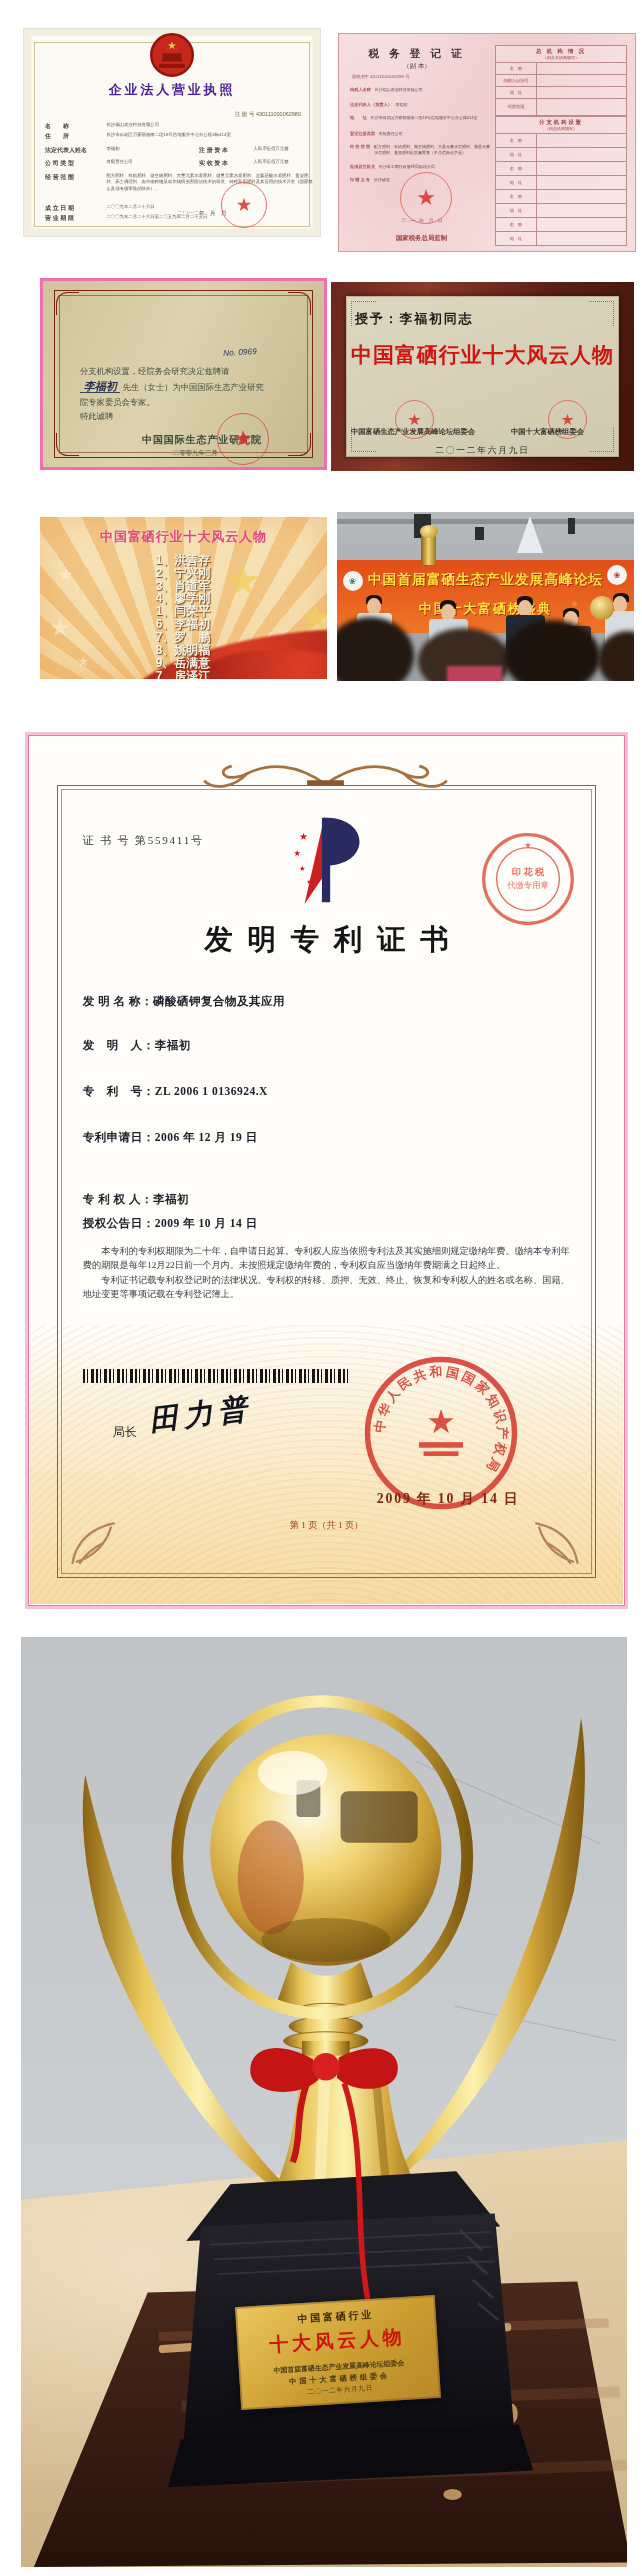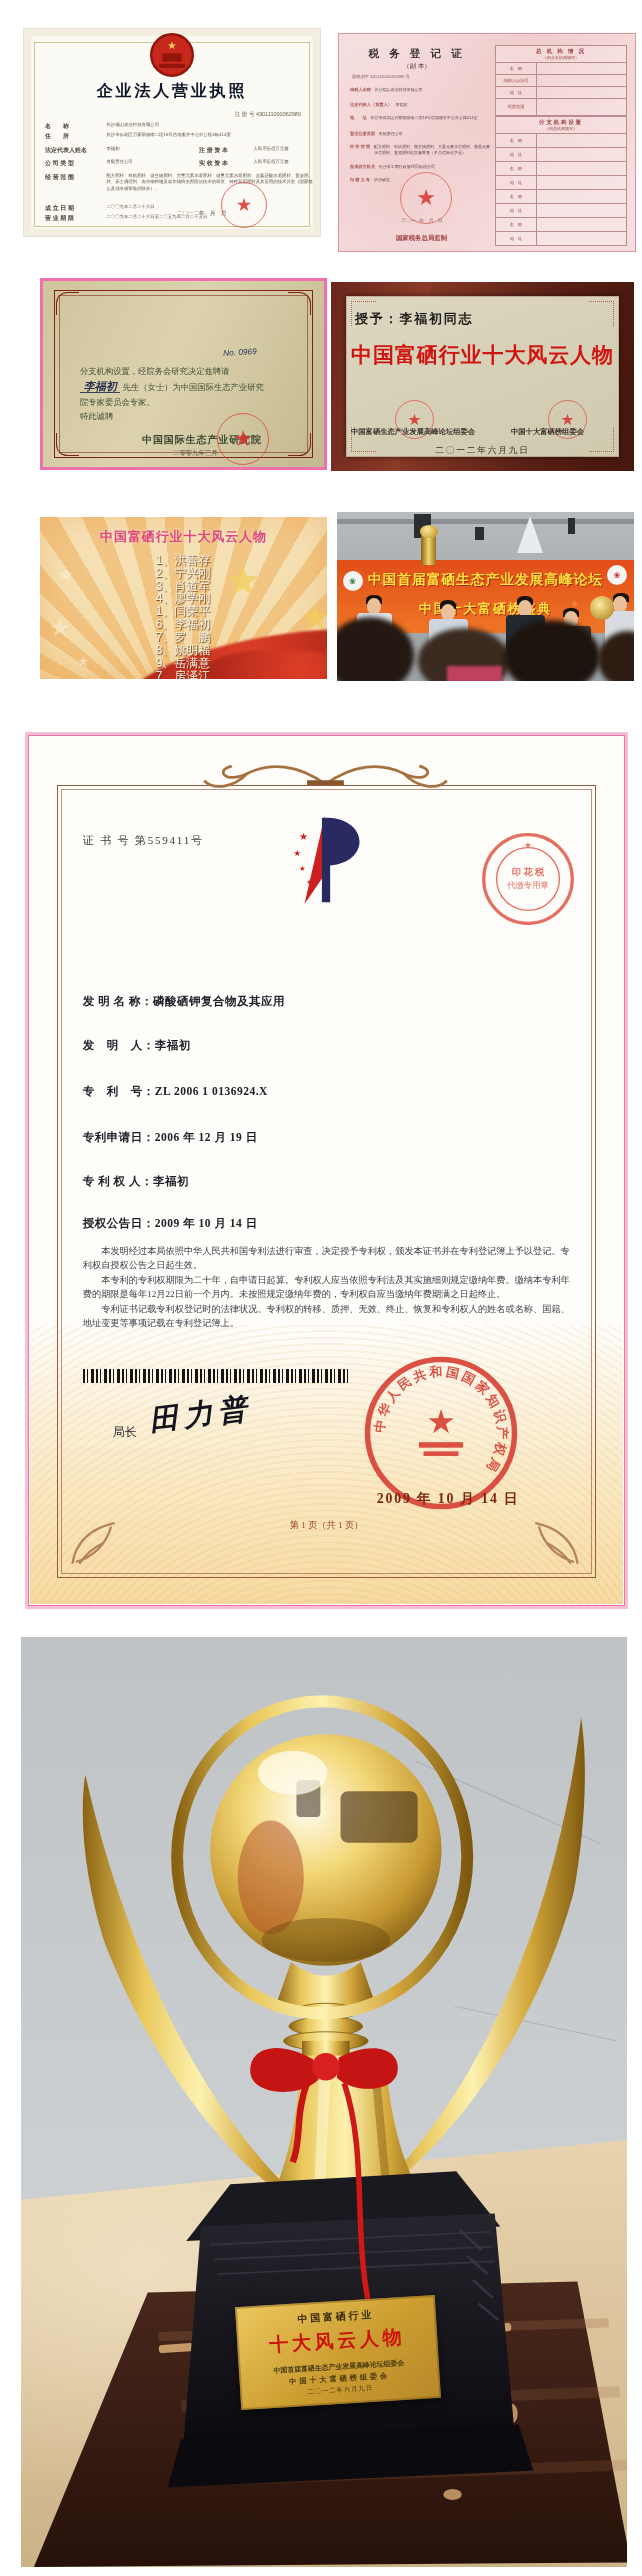--- a/index.html
+++ b/index.html
@@ -3,21 +3,21 @@
 <meta charset="utf-8">
 <style>
   html,body{margin:0;padding:0;background:#fff}
   .page{position:relative;width:643px;height:2576px;background:#fff;font-family:"Liberation Sans",sans-serif;overflow:hidden}
   .abs{position:absolute}
   .ph{position:absolute;overflow:hidden}
   .stamp{position:absolute;border-radius:50%;display:flex;align-items:center;justify-content:center;color:#d8342c;border:1.8px solid rgba(217,60,48,.85);opacity:.85}
   
   .lic{left:23px;top:27.6px;width:298px;height:209px;background:#fbfaf4;box-shadow:0 0 0 0.9px #e2e0d6 inset,0 0 0 8.3px rgba(214,200,156,.22) inset;color:#5a5240}
   .lic-frame{position:absolute;left:11px;top:14.7px;right:11px;bottom:9.2px;border:0.9px solid #cfc394}
-  .lic-title{position:absolute;left:0;top:53px;width:100%;text-align:center;font-size:16px;font-weight:bold;color:#0f172a;letter-spacing:2.8px}
+  .lic-title{position:absolute;left:0;top:53px;width:100%;text-align:center;font-size:13px;font-weight:bold;color:#4c1d95;letter-spacing:2.8px}
   .lic-reg{position:absolute;right:20px;top:83px;font-size:5.5px;color:#6a6048}
   .lic-row{position:absolute;left:22px;display:flex;gap:6.4px;color:#4a4436}
   .lic-lab{font-size:6px;font-weight:bold;width:55px;flex:none;white-space:nowrap}
   .lic-val{font-size:4.4px;line-height:1.5;color:#5c5244}
   
   .tax{left:338px;top:33px;width:296px;height:217px;background:
     radial-gradient(circle at 65% 20%,rgba(226,160,160,.35),transparent 55%),
     radial-gradient(circle at 20% 70%,rgba(230,170,170,.3),transparent 50%),#f6dede;border:1.8px solid #dc95a0;color:#7a4a4a}
   .tax-title{position:absolute;left:0;top:13px;width:156px;text-align:center;font-size:10.6px;font-weight:bold;letter-spacing:3.7px;color:#3c3434;font-family:"Liberation Serif",serif}
   .tax-sub{position:absolute;left:0;top:27.6px;width:156px;text-align:center;font-size:6.4px;color:#4a3c3c}
@@ -53,21 +53,21 @@
   .plq-corner{position:absolute;width:24px;height:24px;border-top:1.8px dotted #b8452a;border-left:1.8px dotted #b8452a;opacity:.8}
   .plq-to{position:absolute;left:24px;top:27.6px;font-size:13px;font-weight:bold;color:#1e1c1a;letter-spacing:1.8px}
   .plq-title{position:absolute;left:0;top:59px;width:100%;text-align:center;font-size:21px;font-weight:900;color:#d01510;letter-spacing:0.9px}
   .plq-org{position:absolute;font-size:7.3px;font-weight:bold;color:#3c332a;z-index:2}
   .plq-date{position:absolute;left:0;top:163px;width:100%;text-align:center;font-size:8.7px;color:#332e24;letter-spacing:1.8px;z-index:2}
   
   .sld{left:40px;top:517px;width:287px;height:162px;background:
     repeating-conic-gradient(from 200deg at 50% 135%,rgba(242,188,104,.0) 0 5deg,rgba(238,170,84,.5) 5deg 10deg),
     linear-gradient(180deg,#f6e4ba,#f3d9a4);box-shadow:inset 0 0 37px rgba(228,140,50,.35)}
   .sld-title{position:absolute;left:0;top:11px;width:100%;text-align:center;font-size:13px;font-weight:bold;color:#e0457c;letter-spacing:0.9px;text-shadow:0 0 2.8px rgba(255,255,255,.6)}
-  .sld-name{position:absolute;left:51px;width:184px;text-align:center;font-size:12px;font-weight:normal;color:#f7f5ea;text-shadow:0.9px 0.9px 0.9px rgba(92,44,8,.85)}
+  .sld-name{position:absolute;left:51px;width:184px;text-align:center;font-size:12px;font-weight:bold;color:#f7f5ea;text-shadow:0.9px 0.9px 0.9px rgba(92,44,8,.85)}
   .sld-star{position:absolute;color:#f2cf5a;opacity:.75}
   .sld-silk{position:absolute;border-radius:50%;background:radial-gradient(circle at 40% 30%,#e04028,#8a1410);filter:blur(0.9px)}
   
   .evt{left:337px;top:512px;width:297px;height:169px;background:linear-gradient(180deg,#b7bbbe 0,#aeb2b5 48px,#9aa0a4 100%)}
   .evt-beam{position:absolute;left:0;top:7.3px;width:100%;height:4.6px;background:#71757a;opacity:.6}
   .evt-light{position:absolute;background:#2b2d30}
   .evt-sail{position:absolute;left:180px;top:3.7px;width:0;height:0;border-left:13px solid transparent;border-right:13px solid transparent;border-bottom:37px solid #e9ebed}
   .evt-banner{position:absolute;left:0;top:48px;width:100%;height:73px;background:
     radial-gradient(circle at 15% 30%,rgba(255,230,120,.25) 0 1.8px,transparent 2.8px),
     radial-gradient(circle at 80% 60%,rgba(255,230,120,.25) 0 1.8px,transparent 2.8px),
@@ -399,28 +399,28 @@
         <text x="12" y="64" font-size="8" fill="#cc1f1f">★</text>
         <text x="20" y="78" font-size="7" fill="#cc1f1f">★</text>
       </svg>
       <svg class="abs" style="left:450px;top:94px;width:96px;height:96px;opacity:.85" viewBox="0 0 104 104">
         <circle cx="52" cy="52" r="48" fill="none" stroke="#e05848" stroke-width="3.5"></circle>
         <circle cx="52" cy="52" r="34" fill="none" stroke="#e05848" stroke-width="1.5"></circle>
         <text x="52" y="48" text-anchor="middle" font-size="10" fill="#e05848" font-weight="bold">印 花 税</text>
         <text x="52" y="62" text-anchor="middle" font-size="9" fill="#e05848">代缴专用章</text>
         <text x="52" y="18" text-anchor="middle" font-size="9" fill="#e05848">★</text>
       </svg>
+      <div class="pat-title">发明专利证书</div>
       <div class="pat-field" style="top:257px">发 明 名 称：磷酸硒钾复合物及其应用</div>
       <div class="pat-field" style="top:301px">发　明　人：李福初</div>
       <div class="pat-field" style="top:347px">专　利　号：ZL 2006 1 0136924.X</div>
       <div class="pat-field" style="top:393px">专利申请日：2006 年 12 月 19 日</div>
-      <div class="pat-field" style="top:437px">专 利 权 人：李福初</div>
+      <div class="pat-field" style="top:455px">专 利 权 人：李福初</div>
       <div class="pat-field" style="top:479px">授权公告日：2009 年 10 月 14 日</div>
       <div class="pat-paras">
-        <p>本发明经过本局依照中华人民共和国专利法进行审查，决定授予专利权，颁发本证书并在专利登记簿上予以登记。专利权自授权公告之日起生效。</p>
         <p>本专利的专利权期限为二十年，自申请日起算。专利权人应当依照专利法及其实施细则规定缴纳年费。缴纳本专利年费的期限是每年12月22日前一个月内。未按照规定缴纳年费的，专利权自应当缴纳年费期满之日起终止。</p>
         <p>专利证书记载专利权登记时的法律状况。专利权的转移、质押、无效、终止、恢复和专利权人的姓名或名称、国籍、地址变更等事项记载在专利登记簿上。</p>
       </div>
       <div class="pat-barcode"></div>
       <div class="pat-dir">局长</div>
       <div class="pat-sign">田力普</div>
       <svg class="abs" style="left:332px;top:617px;width:158px;height:158px;opacity:.88" viewBox="0 0 172 172">
         <defs>
             <path id="ringp" d="M86,86 m-62,0 a62,62 0 1,1 124,0 a62,62 0 1,1 -124,0"></path>
           </defs>

